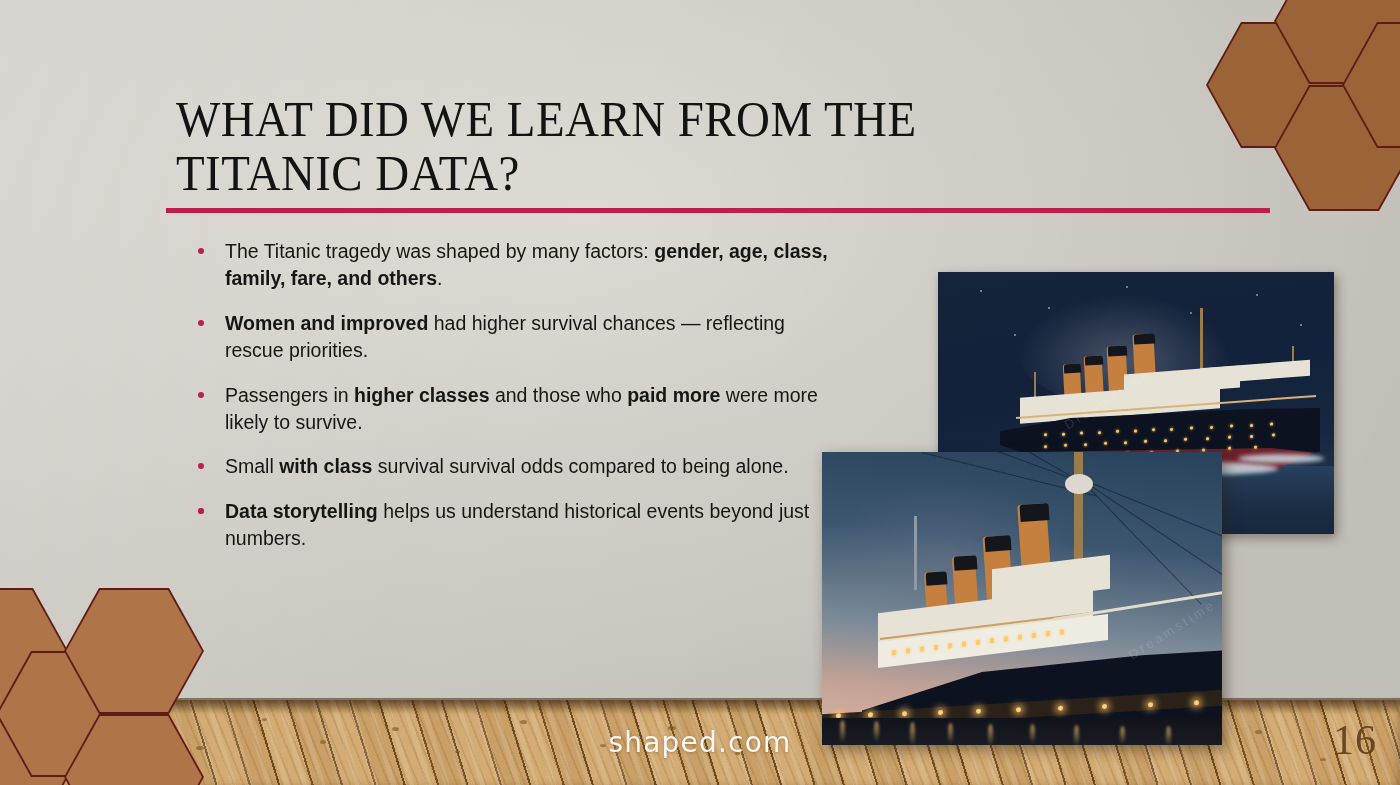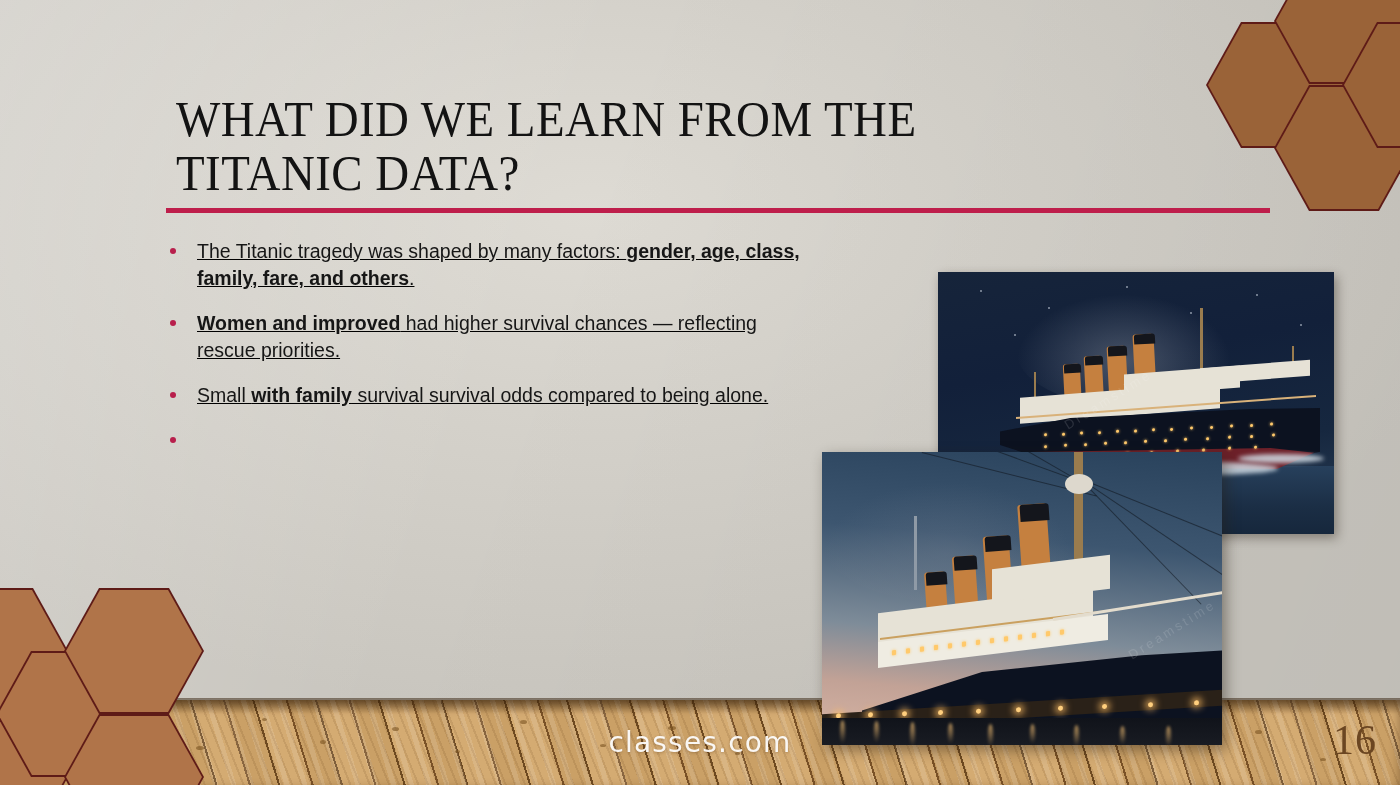--- a/index.html
+++ b/index.html
@@ -64,21 +64,21 @@
     font-size:51px;line-height:1.06;letter-spacing:.5px;
     color:#131313;font-weight:400;
     transform:scaleX(.92);transform-origin:left top;
   }
   .accent-rule{
     position:absolute;left:166px;top:208px;width:1104px;height:5px;
     background:#be1e4b;
   }
 
   
-  .bullets{position:absolute;left:164px;top:238px;width:640px;text-decoration:underline;}
+  .bullets{position:absolute;left:192px;top:238px;width:640px;}
   .bullet{position:relative;padding-left:33px;margin-bottom:18px;
     font-size:19.5px;line-height:1.38;color:#161616;}
   .bullet:last-child{margin-bottom:0;}
   .dot{
     position:absolute;left:6px;top:10px;width:6px;height:6px;
     border-radius:50%;background:#b81f4c;
   }
   .bullet b{font-weight:700;}
 
   
@@ -210,22 +210,24 @@
         <div class="hex-inner light"></div>
     </div>
   </div>
 
   <div class="title">WHAT DID WE LEARN FROM THE TITANIC DATA?</div>
   <div class="accent-rule"></div>
 
   <div class="bullets" id="bullet-list">
       <div class="bullet"><span class="dot"></span><span><span>The Titanic tragedy was shaped by many factors: </span><b>gender, age, class, family, fare, and others</b><span>.</span></span></div>
       <div class="bullet"><span class="dot"></span><span><b>Women and improved</b><span> had higher survival chances — reflecting rescue priorities.</span></span></div>
-      <div class="bullet"><span class="dot"></span><span><span>Small </span><b>with family</b><span> survival survival odds compared to being alone.</span></span></div>
+      <div class="bullet"><span class="dot"></span><span><span>Passengers in </span><b>higher classes</b><span> and those who </span><b>paid more</b><span> were more likely to survive.</span></span></div>
+      <div class="bullet"><span class="dot"></span><span><span>Small </span><b>with class</b><span> survival survival odds compared to being alone.</span></span></div>
       <div class="bullet"><span class="dot"></span></div>
+      <div class="bullet"><span class="dot"></span><span><b>Data storytelling</b><span> helps us understand historical events beyond just numbers.</span></span></div>
     </div>
 
   <div class="photo p1">
     <div class="sky1"></div>
     <span class="star" style="left:42px;top:18px;width:2px;height:2px;"></span>
     <span class="star" style="left:110px;top:35px;width:2px;height:2px;"></span>
     <span class="star" style="left:188px;top:14px;width:2px;height:2px;"></span>
     <span class="star" style="left:252px;top:40px;width:2px;height:2px;"></span>
     <span class="star" style="left:318px;top:22px;width:2px;height:2px;"></span>
     <span class="star" style="left:362px;top:52px;width:2px;height:2px;"></span>
@@ -371,18 +373,18 @@
     <span class="reflect" style="left:126px;top:271px;width:5px;height:21px;"></span>
     <span class="reflect" style="left:166px;top:272px;width:5px;height:23px;"></span>
     <span class="reflect" style="left:208px;top:272px;width:5px;height:20px;"></span>
     <span class="reflect" style="left:252px;top:273px;width:5px;height:22px;"></span>
     <span class="reflect" style="left:298px;top:274px;width:5px;height:19px;"></span>
     <span class="reflect" style="left:344px;top:274px;width:5px;height:21px;"></span>
     <div class="wm-stock" style="left:300px;top:170px;">Dreamstime</div>
   </div>
 
   <div class="watermark">
-    <div class="wm-lat">classes.com</div>
+    <div class="wm-lat">shaped.com</div>
   </div>
 
   <div class="page-num">16</div>
 
 </div>
 
 </body></html>

